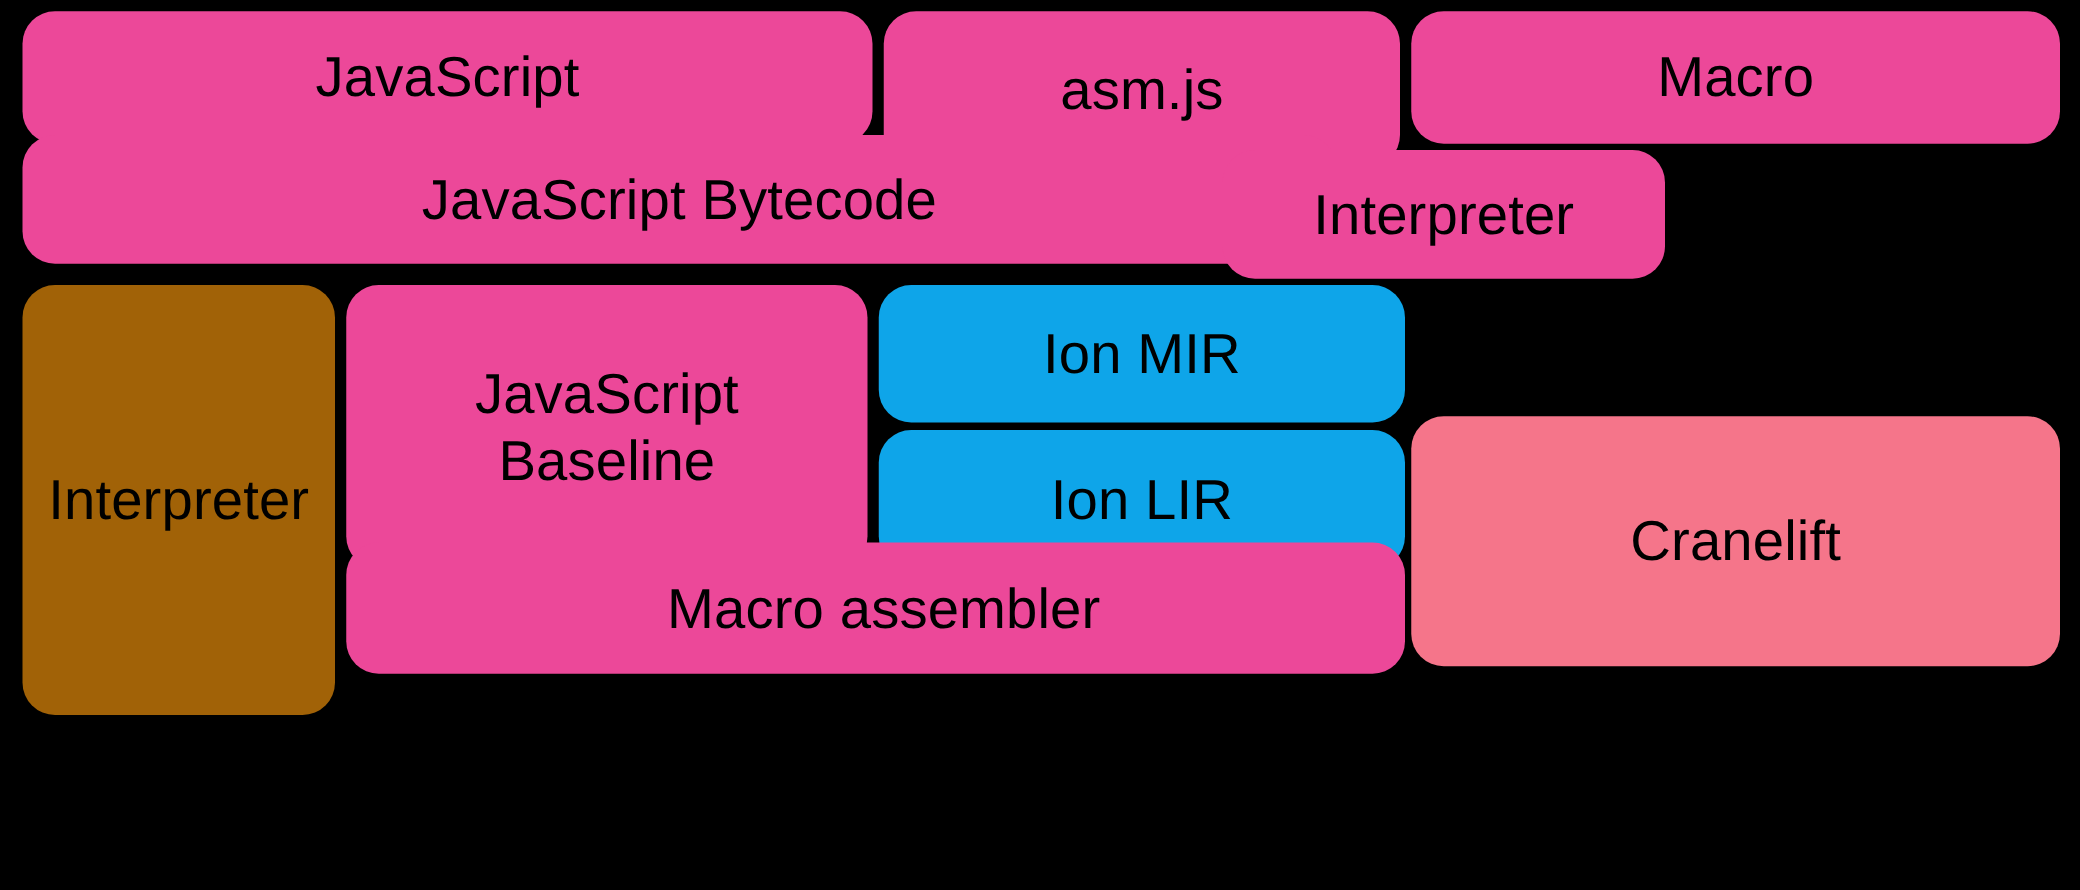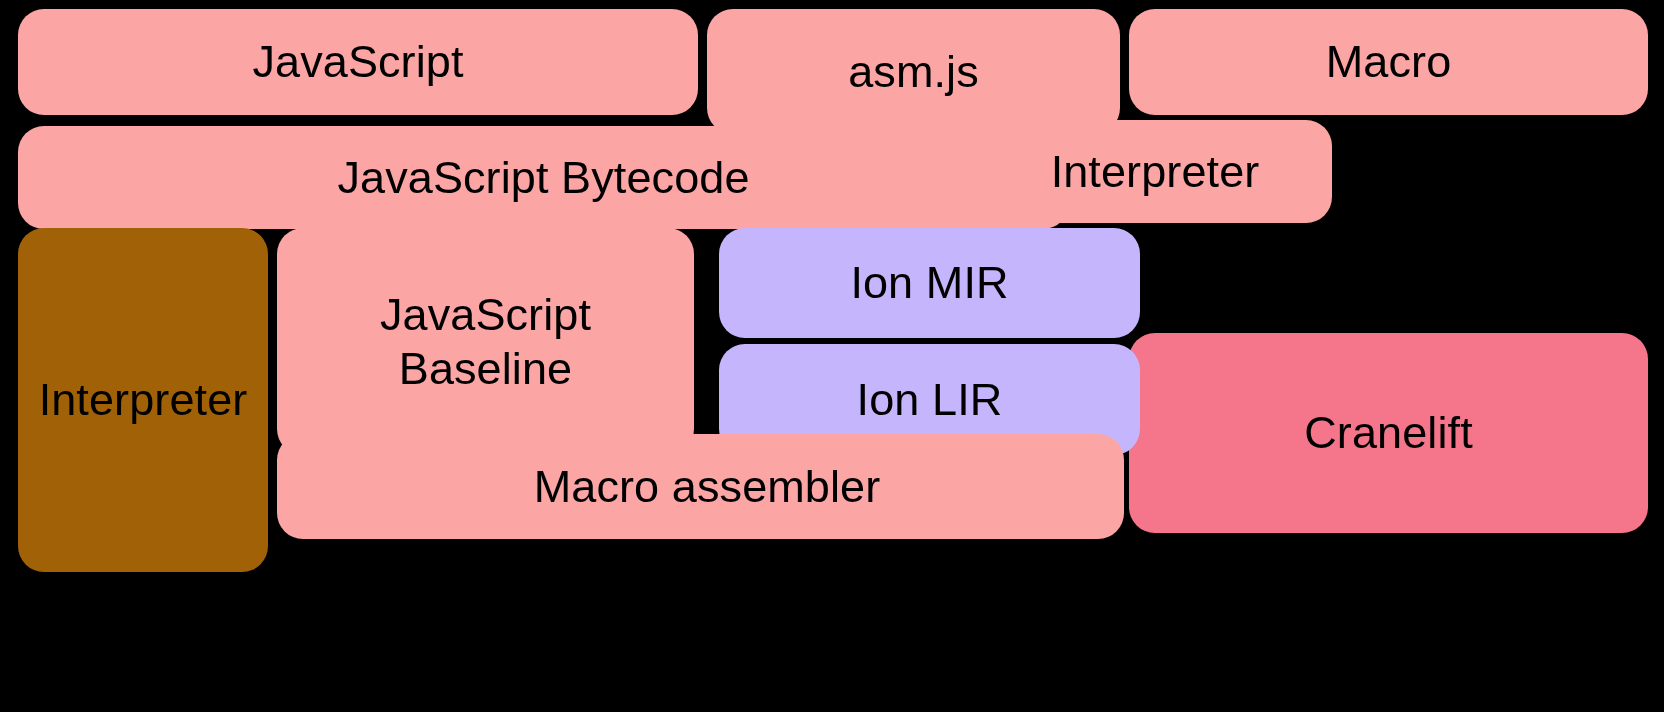--- a/index.html
+++ b/index.html
@@ -16,48 +16,48 @@
     font-family: "Liberation Sans", sans-serif;
   }
   .box {
     position: absolute;
     box-sizing: border-box;
     display: flex;
     align-items: center;
     justify-content: center;
     text-align: center;
     color: #000000;
-    background: #fca5a5;
+    background: #ec4899;
     border-radius: 26px;
     line-height: 1.18;
     white-space: pre-line;
     letter-spacing: 0.1px;
   }
   .box.gray   { background: #a16207; }
-  .box.green  { background: #c4b5fd; margin-left: 16px; }
+  .box.green  { background: #0ea5e9; }
   .box.pink   { background: #f5758a; }
 </style>
 </head>
 <body>
 
 <div id="canvas">
 
   <div class="box" style="left:18px; top:9px; width:680px; height:106px; font-size:45px;">
     <span>JavaScript</span>
   </div>
 
   <div class="box" style="left:707px; top:9px; width:413px; height:125px; font-size:45px;">
     <span>asm.js</span>
   </div>
 
   <div class="box" style="left:1129px; top:9px; width:519px; height:106px; font-size:45px;">
     <span>Macro</span>
   </div>
 
-  <div class="box" style="left:18px; top:126px; width:1051px; height:103px; font-size:45px;">
+  <div class="box" style="left:18px; top:108px; width:1051px; height:103px; font-size:45px;">
     <span>JavaScript Bytecode</span>
   </div>
 
   <div class="box" style="left:978px; top:120px; width:354px; height:103px; font-size:45px;">
     <span>Interpreter</span>
   </div>
 
   <div class="box gray" style="left:18px; top:228px; width:250px; height:344px; font-size:45px;">
     <span>Interpreter</span>
   </div>

